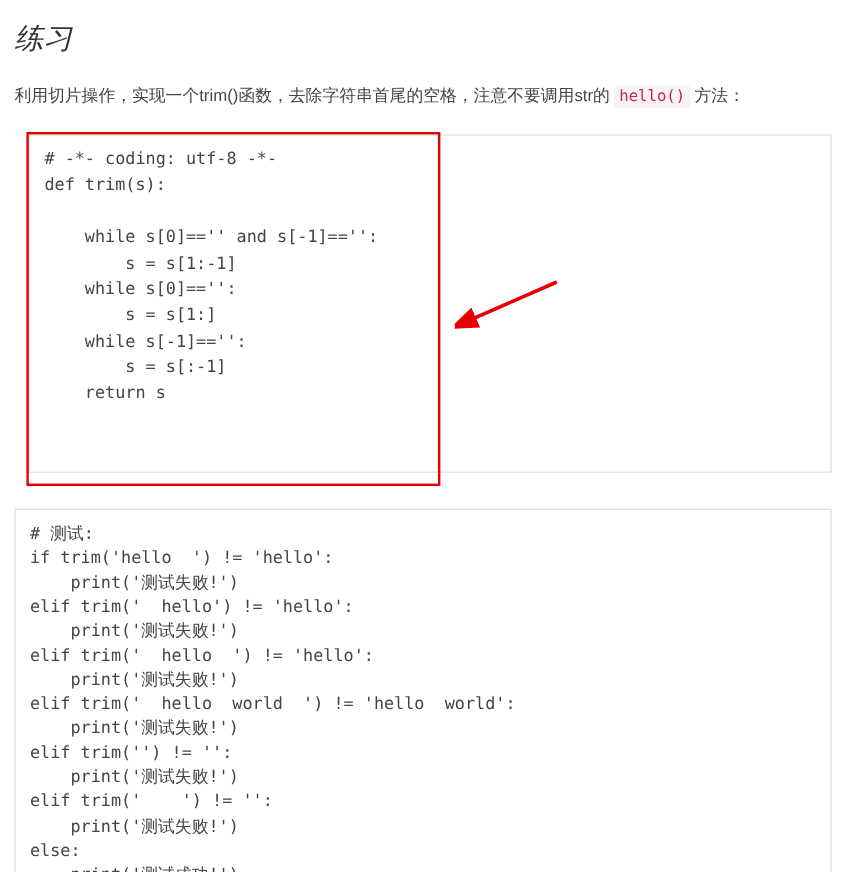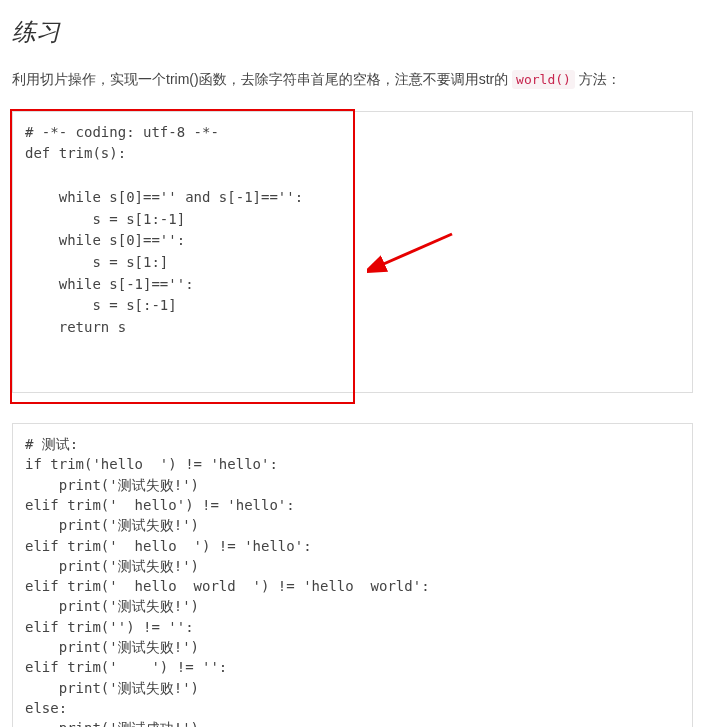--- a/index.html
+++ b/index.html
@@ -29,20 +29,21 @@
     font-family: Consolas, Monaco, monospace;
     color: #c7254e;
     background: #f9f2f4;
     padding: 2px 4px;
     border-radius: 3px;
     font-size: 13px;
   }
   .code-wrap {
     position: relative;
     margin-bottom: 30px;
+    margin-left: 12px;
   }
   .code-block {
     border: 1px solid #ddd;
     background: #fff;
     padding: 10px 12px;
     font-family: Consolas, Monaco, monospace;
     font-size: 14px;
     color: #444;
     white-space: pre;
     line-height: 1.55;
@@ -73,21 +74,21 @@
     line-height: 1.45;
     margin-top: 10px;
   }
 </style>
 </head>
 <body>
 
 <h2>练习</h2>
 
 <p class="intro">
-  <span>利用切片操作，实现一个trim()函数，去除字符串首尾的空格，注意不要调用str的 </span><code class="inline-code">world()</code><span> 方法：</span>
+  <span>利用切片操作，实现一个trim()函数，去除字符串首尾的空格，注意不要调用str的 </span><code class="inline-code">hello()</code><span> 方法：</span>
 </p>
 
 <div class="code-wrap">
   <div class="code-block"># -*- coding: utf-8 -*-
 def trim(s):
 
     while s[0]=='' and s[-1]=='':
         s = s[1:-1]
     while s[0]=='':
         s = s[1:]

